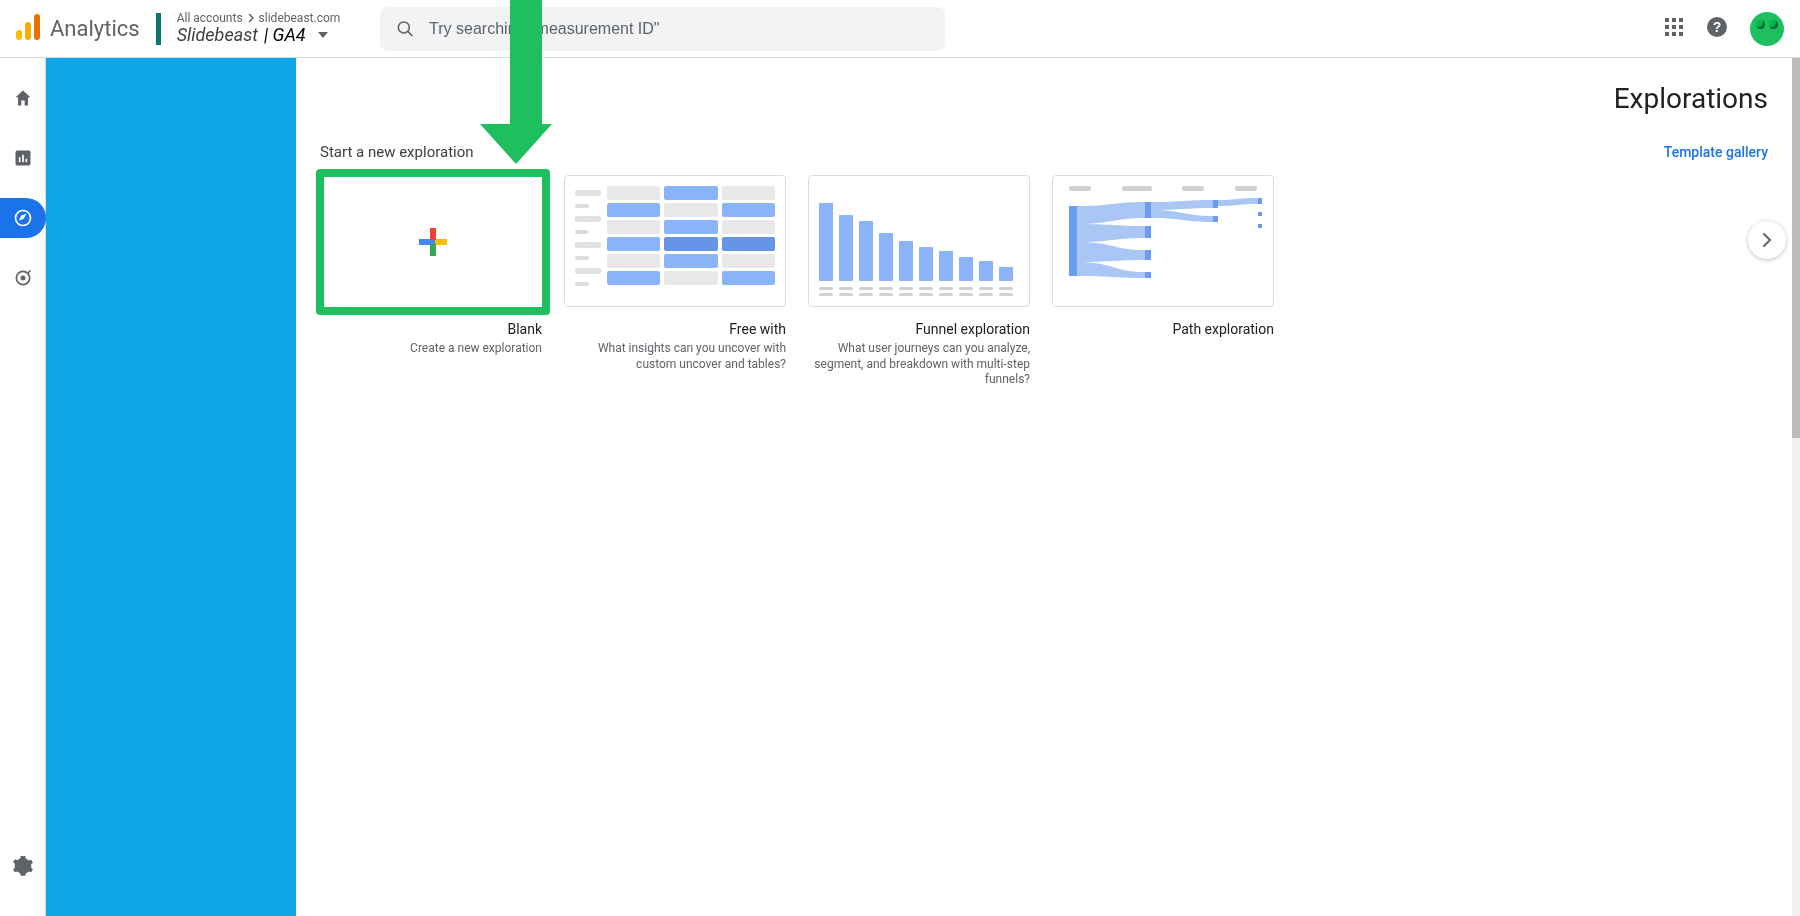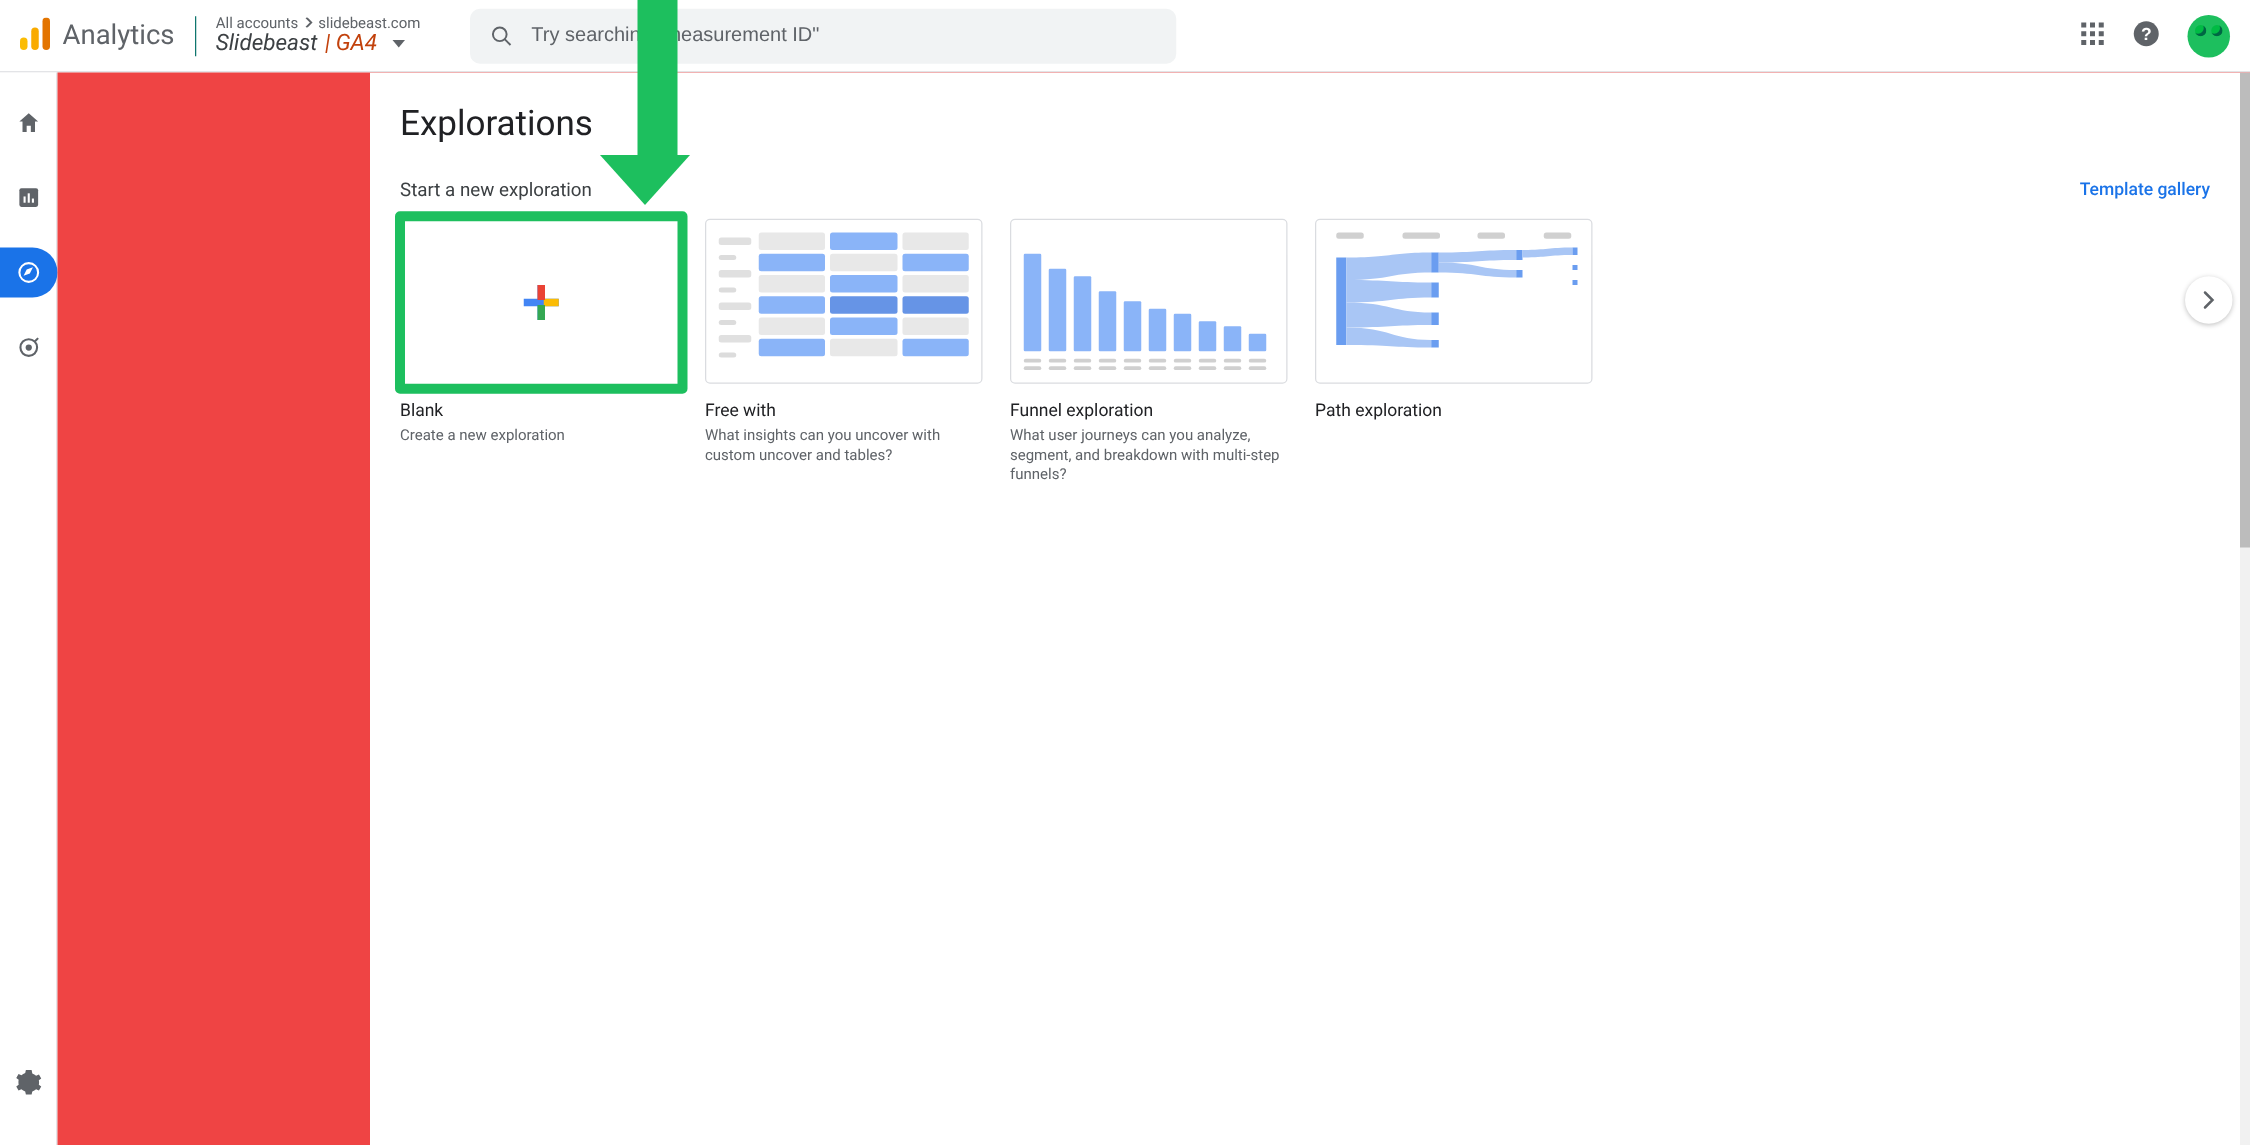--- a/index.html
+++ b/index.html
@@ -19,21 +19,21 @@
     align-items: center;
     padding: 0 16px;
     border-bottom: 1px solid #dadce0;
     background: #fff;
   }
   .logo-wrap {
     display: flex;
     align-items: center;
     gap: 10px;
     padding-right: 16px;
-    border-right: 1px solid #0f766e;
+    border-right: 5px solid #0f766e;
     height: 32px;
   }
   .analytics-title {
     font-size: 22px;
     color: #5f6368;
     font-weight: 400;
   }
   .account-wrap {
     margin-left: 16px;
     display: flex;
@@ -53,21 +53,21 @@
     align-items: center;
     gap: 6px;
     font-style: italic;
   }
   .property-name {
     font-size: 18px;
     color: #3c4043;
   }
   .property-suffix {
     font-size: 18px;
-    color: #c2410c;
+    color: #000000;
   }
   .dropdown-arrow { width:0; height:0; border-left:5px solid transparent; border-right:5px solid transparent; border-top:6px solid #5f6368; margin-left:6px; }
   .search-wrap {
     margin-left: 40px;
     background: #f1f3f4;
     height: 44px;
     width: 565px;
     border-radius: 8px;
     display: flex;
     align-items: center;
@@ -129,22 +129,23 @@
     border-bottom-right-radius: 20px;
   }
   .nav-bottom {
     margin-top: auto;
     margin-bottom: 30px;
   }
   
   .main {
     position: absolute;
     left: 46px; top: 58px; right: 0; bottom: 0;
-    background: #ef4444;
+    background: #0ea5e9;
     overflow: hidden;
+    text-align: right;
   }
   .content {
     background: #fff;
     position: absolute;
     left: 250px;
     top: 0;
     right: 8px;
     bottom: 0;
     padding: 24px 24px 0 24px;
     overflow-y: auto;

